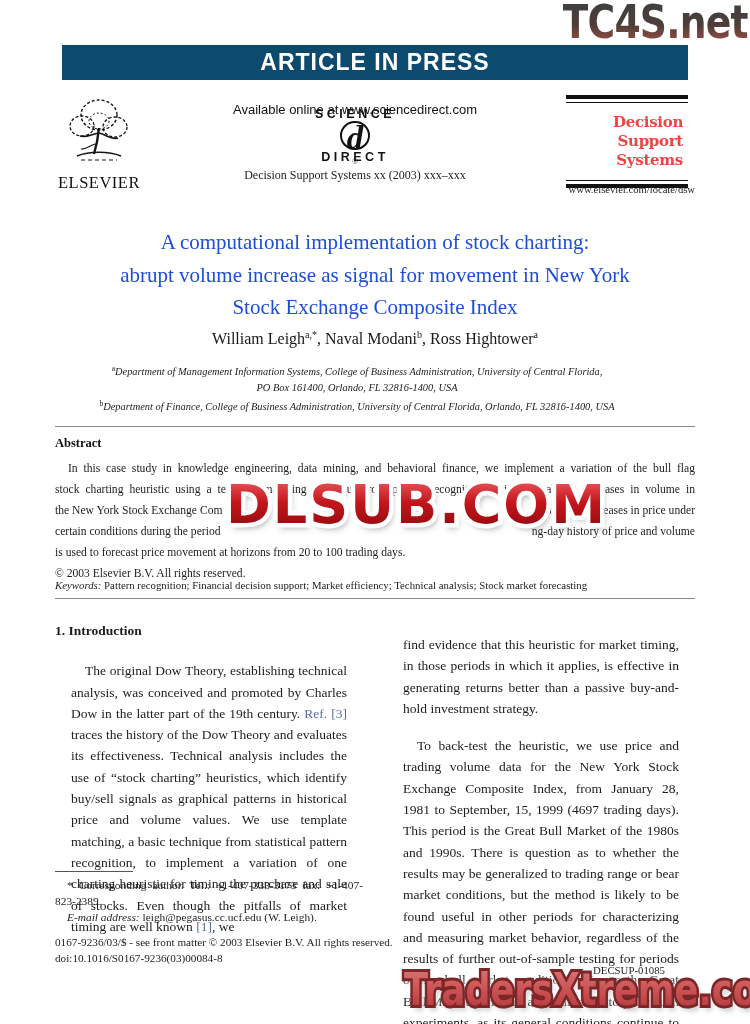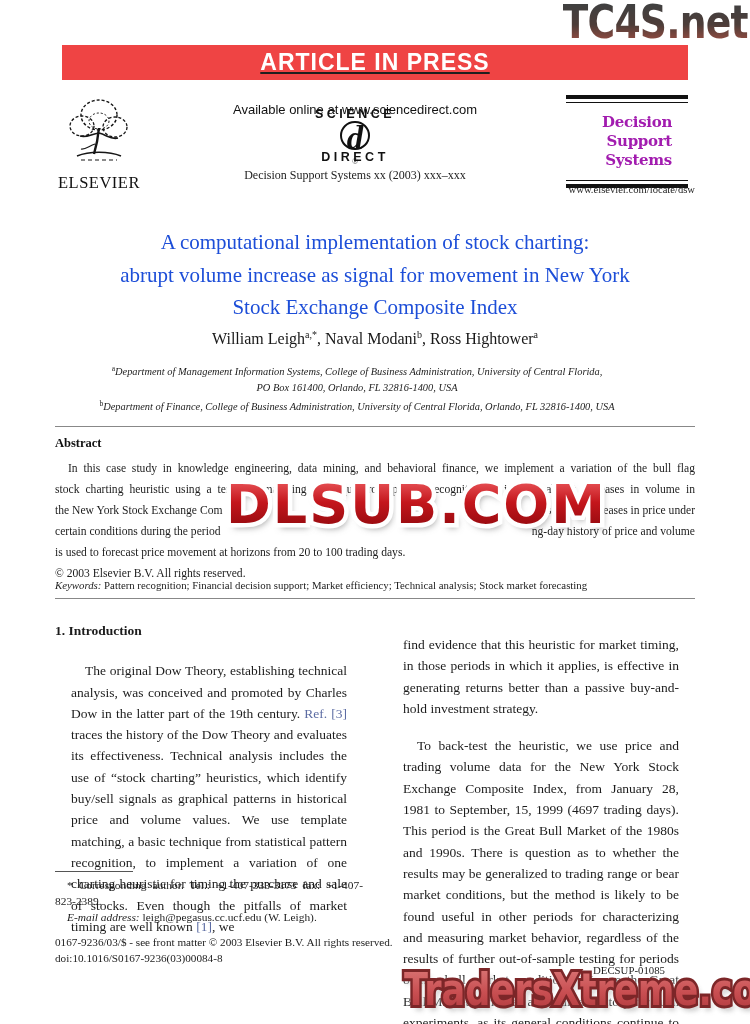--- a/index.html
+++ b/index.html
@@ -31,22 +31,22 @@
   .wm-traders .wm-halo{position:relative;display:inline-block;color:#fff;
           text-shadow:0 0 3px #fff,0 0 6px #fff,0 0 10px #fff,4px 5px 6px rgba(120,120,120,.5);}
   .wm-traders .wm-stroke{position:absolute;left:0;top:0;color:#7c2628;-webkit-text-stroke:6px #7c2628;}
   .wm-traders .wm-fill{position:absolute;left:0;top:0;color:#cf5f60;}
   @supports (-webkit-background-clip:text){
     .wm-traders .wm-fill{background:linear-gradient(180deg,#d97373 0%,#c94f52 55%,#b13a3e 100%);
              -webkit-background-clip:text;background-clip:text;color:transparent;}
   }
 
   
-  .banner{position:absolute;left:62px;top:45px;width:626px;height:35px;background:#ef4444;
-          display:flex;align-items:center;justify-content:center;text-decoration:underline;}
+  .banner{position:absolute;left:62px;top:45px;width:626px;height:35px;background:#0c4a6e;
+          display:flex;align-items:center;justify-content:center;}
   .banner span{font-family:"Liberation Sans",sans-serif;font-weight:bold;font-size:23px;
           color:#fff;letter-spacing:1px;}
 
   
   .elsevier{position:absolute;left:56px;top:94px;width:86px;text-align:center;}
   .els-name{font-size:16.5px;letter-spacing:.5px;color:#111;margin-top:1px;}
   .head-center{position:absolute;left:180px;top:102px;width:350px;text-align:center;}
   .avail{font-family:"Liberation Sans",sans-serif;font-size:13px;color:#111;}
   .sd-logo{margin-top:7px;display:flex;align-items:center;justify-content:center;height:32px;flex-direction:column;}
   .sd-science,.sd-direct{font-family:"Liberation Sans",sans-serif;font-weight:bold;font-size:12.5px;
@@ -56,21 +56,21 @@
   .sd-d{font-family:"Liberation Serif",serif;font-style:italic;font-weight:bold;font-size:33px;
           line-height:.78;position:relative;top:3px;color:#111;}
   .sd-reg{font-size:8px;position:relative;top:-7px;color:#111;}
   .citation{margin-top:12px;font-size:12px;color:#222;}
   .journal-box{position:absolute;left:566px;top:95px;width:122px;}
   .jb-thick{height:4px;background:#111;}
   .jb-thin{height:1.2px;background:#111;margin-top:3px;}
   .jb-thin2{height:1.2px;background:#111;}
   .jb-thick2{height:4px;background:#111;margin-top:3px;}
   .jname{text-align:right;font-family:"DejaVu Serif",serif;font-weight:bold;font-size:15px;
-         line-height:19px;letter-spacing:-.3px;margin:10px 16px;color:#a21caf;}
+         line-height:19px;letter-spacing:-.3px;margin:10px 5px;color:#ef4444;}
   .journal-url{position:absolute;left:540px;top:184px;width:155px;text-align:right;
          font-size:10.6px;color:#222;text-decoration:none;display:block;}
 
   
   .title{position:absolute;left:0;top:226px;width:750px;text-align:center;font-size:21px;
          line-height:32.5px;color:#1d4ed8;}
   .authors{position:absolute;left:0;top:329px;width:750px;text-align:center;font-size:16px;color:#181818;}
   .authors sup{font-size:10px;}
   .affils{position:absolute;left:0;top:361px;width:714px;text-align:center;font-style:italic;
          font-size:10.4px;line-height:15.8px;color:#222;}

